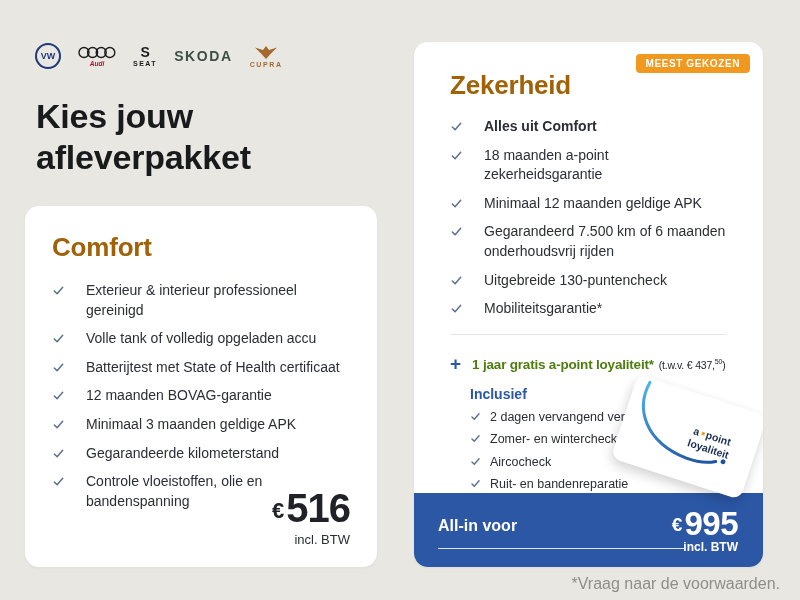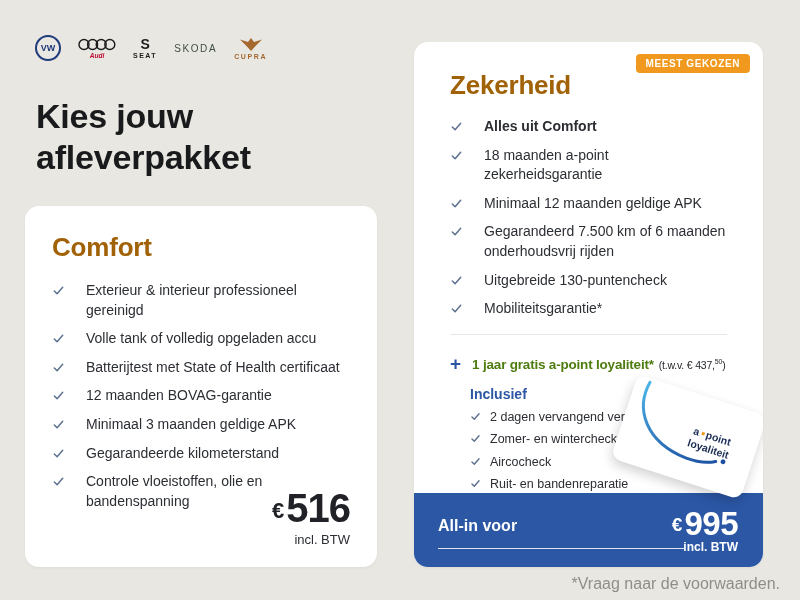--- a/index.html
+++ b/index.html
@@ -1,28 +1,28 @@
 <!DOCTYPE html>
 <html><head>
 <meta charset="utf-8">
 <style>
   * { margin:0; padding:0; box-sizing:border-box; }
   html,body { width:800px; height:600px; }
   body { font-family:"Liberation Sans","DejaVu Sans",sans-serif; }
   .stage { position:relative; width:800px; height:600px; background:#e9e7e2; overflow:hidden; }
 
   
-  .brands { position:absolute; left:35px; top:32px; height:32px; display:flex; gap:17px; }
+  .brands { position:absolute; left:35px; top:40px; height:32px; display:flex; gap:17px; }
   .brand { display:flex; flex-direction:column; align-items:center; justify-content:center; }
   .vw-circle { width:26px; height:26px; border:2px solid #1e3a7a; border-radius:50%; color:#1e3a7a;
                font-size:9px; font-weight:bold; display:flex; align-items:center; justify-content:center; letter-spacing:0; }
   .audi-label { color:#bb0a30; font-size:6.5px; font-weight:bold; font-style:italic; margin-top:1px; }
   .seat-s { font-size:14px; font-weight:bold; color:#1b1b1b; line-height:12px; }
   .seat-label { font-size:7px; font-weight:bold; color:#1b1b1b; letter-spacing:1.5px; margin-top:2px; }
-  .skoda-label { font-size:10px; font-weight:normal; color:#3d4f44; letter-spacing:1.6px; }
+  .skoda-label { font-size:14px; font-weight:bold; color:#3d4f44; letter-spacing:1.6px; }
   .cupra-label { font-size:7px; font-weight:bold; color:#a5682f; letter-spacing:1.6px; margin-top:1px; }
 
   
   .heading { position:absolute; left:36px; top:96px; width:290px; font-size:34px; line-height:1.22;
              font-weight:600; color:#191a1c; letter-spacing:-0.2px; }
 
   
   .card { position:absolute; background:#ffffff; border-radius:14px; box-shadow:0 1px 3px rgba(0,0,0,0.05); }
   .card h2 { font-size:26px; font-weight:bold; color:#a16207; letter-spacing:-0.2px; }
 

